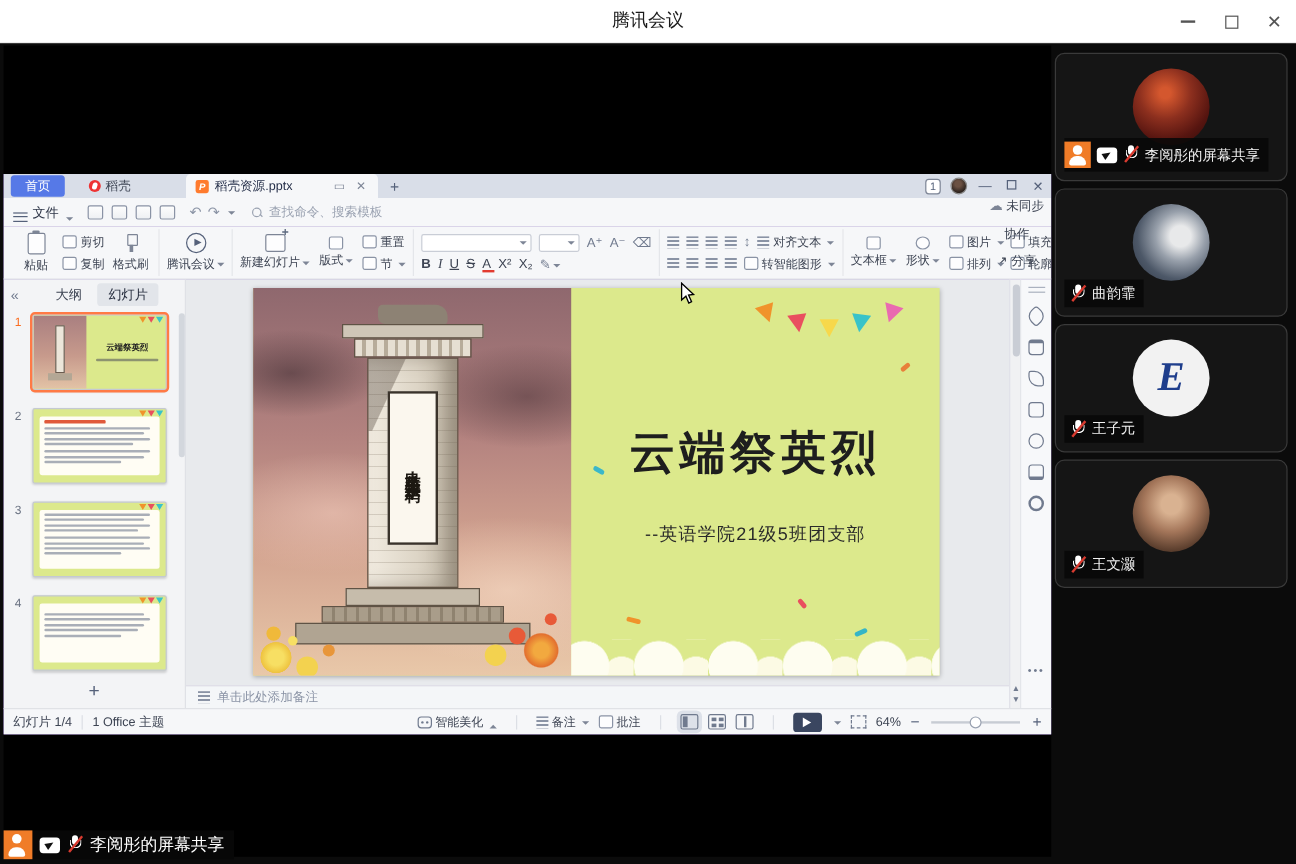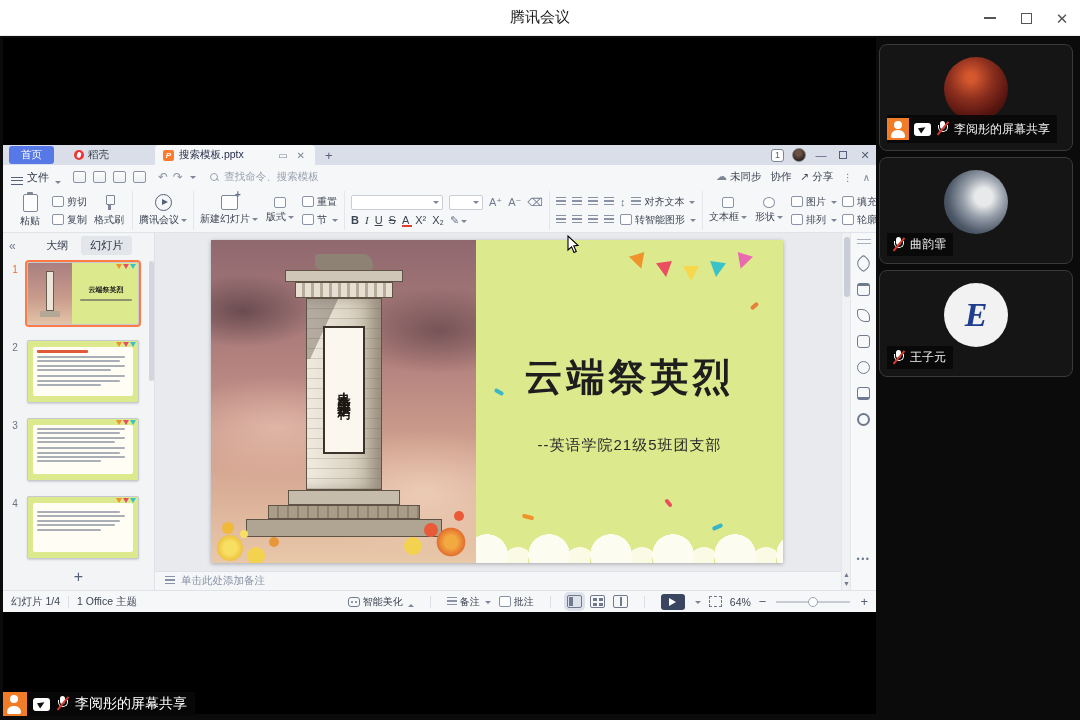--- a/index.html
+++ b/index.html
@@ -49,21 +49,21 @@
   .qat { display:flex; gap:7px; margin:0 6px; }
   .qic { width:13px; height:12px; border:1.2px solid #8a93a5; border-radius:2px; background:linear-gradient(#fdfdfd,#eef0f3); }
   .undoredo { color:#8a93a5; font-size:12px; display:flex; gap:5px; align-items:center; }
   .mtabs { display:flex; align-items:center; gap:2px; margin-left:4px; }
   .mtab { padding:2px 8px; color:#2e3648; font-size:11.5px; white-space:nowrap; }
   .mtab.active { background:#fb6c21; color:#fff; border-radius:10px; font-weight:bold; }
   .msearch { display:flex; align-items:center; gap:5px; color:#9aa2b1; font-size:10.5px; margin-left:8px; white-space:nowrap; }
   .lens { position:relative; width:9px; height:9px; }
   .lens::before { content:""; position:absolute; left:0; top:0; width:6px; height:6px; border:1.3px solid #9aa2b1; border-radius:50%; }
   .lens::after { content:""; position:absolute; left:6px; top:6px; width:3px; height:1.3px; background:#9aa2b1; transform:rotate(45deg); }
-  .mb-right { position:absolute; right:6px; top:0; height:24px; display:flex; align-items:center; gap:9px; color:#3d4453; font-size:10.5px; white-space:nowrap; }
+  .mb-right { position:absolute; right:6px; top:0; height:24px; display:flex; align-items:center; gap:9px; color:#3d4453; font-size:10.5px; white-space:nowrap;flex-direction:column; }
   .cloudico { font-size:11px; color:#7d8596; }
   .mb-right .dots { color:#7d8596; letter-spacing:1px; }
   .mb-right .chev { color:#7d8596; font-size:10px; }
 
   
   .ribbon { height:44px; background:#f6f7f9; border-bottom:1px solid #e1e3e8; display:flex; align-items:stretch; padding:2px 4px; overflow:hidden; }
   .rgroup { display:flex; align-items:center; gap:5px; padding:0 6px; border-right:1px solid #e4e6ea; }
   .bigbtn { display:flex; flex-direction:column; align-items:center; justify-content:center; gap:2px; min-width:34px; color:#3d4453; font-size:10px; white-space:nowrap; }
   .stack { display:flex; flex-direction:column; justify-content:center; gap:4px; }
   .smbtn { display:flex; align-items:center; gap:3px; color:#3d4453; font-size:10px; white-space:nowrap; }
@@ -259,21 +259,21 @@
       <div class="wps">
 
         <div class="tabbar">
           <span class="tab-home">首页</span>
           <span class="tab-docer">
             <i class="docer-dot"></i>
             <span>稻壳</span>
           </span>
           <span class="tab-doc">
             <i class="picon">P</i>
-            <span>搜索模板.pptx</span>
+            <span>稻壳资源.pptx</span>
             <span class="spacer"></span>
             <span class="tinybtn">▭</span>
             <span class="tinybtn">✕</span>
           </span>
           <span class="tab-plus">+</span>
           <div class="tb-right">
             <span class="doccount">1</span>
             <span class="uavatar"></span>
             <span class="twc">—</span>
             <span class="twc"><i class="sq"></i></span>
@@ -681,20 +681,31 @@
               <i class="mcap"></i>
               <i class="mstand"></i>
               <i class="mslash"></i>
             </span>
           <span>王子元</span>
         </div>
       </div>
 
 
 
+      <div class="tile">
+        <div class="av av6"></div>
+        <div class="tlabel">
+          <span class="mic">
+              <i class="mcap"></i>
+              <i class="mstand"></i>
+              <i class="mslash"></i>
+            </span>
+          <span>王文灏</span>
+        </div>
+      </div>
     </div>
 
     <div class="overlay">
       <span class="pbadge"></span>
       <span class="ovbar">
         <span class="shr"></span>
         <span class="mic">
             <i class="mcap"></i>
             <i class="mstand"></i>
             <i class="mslash"></i>

